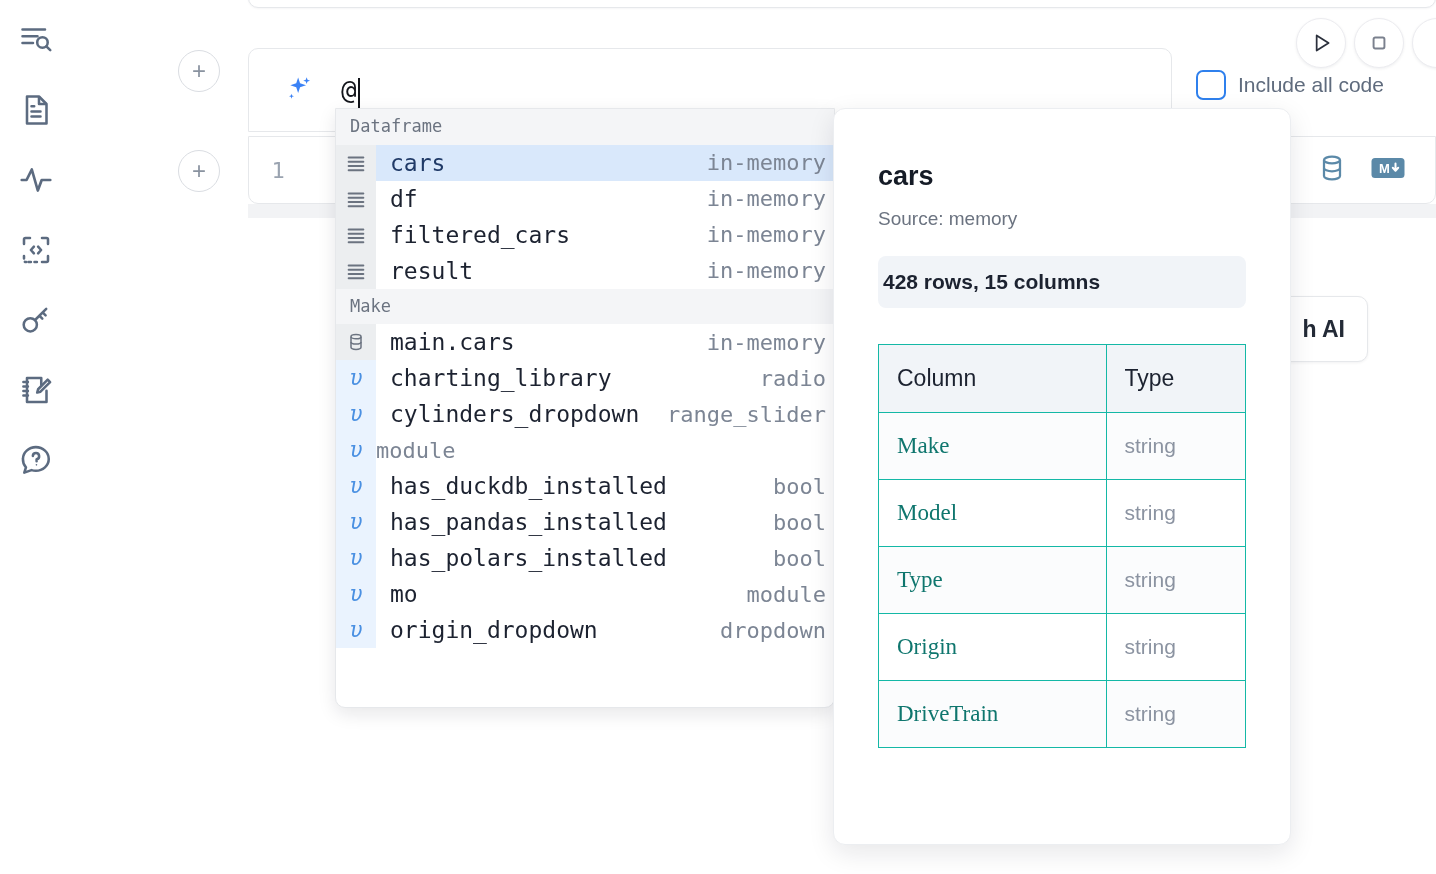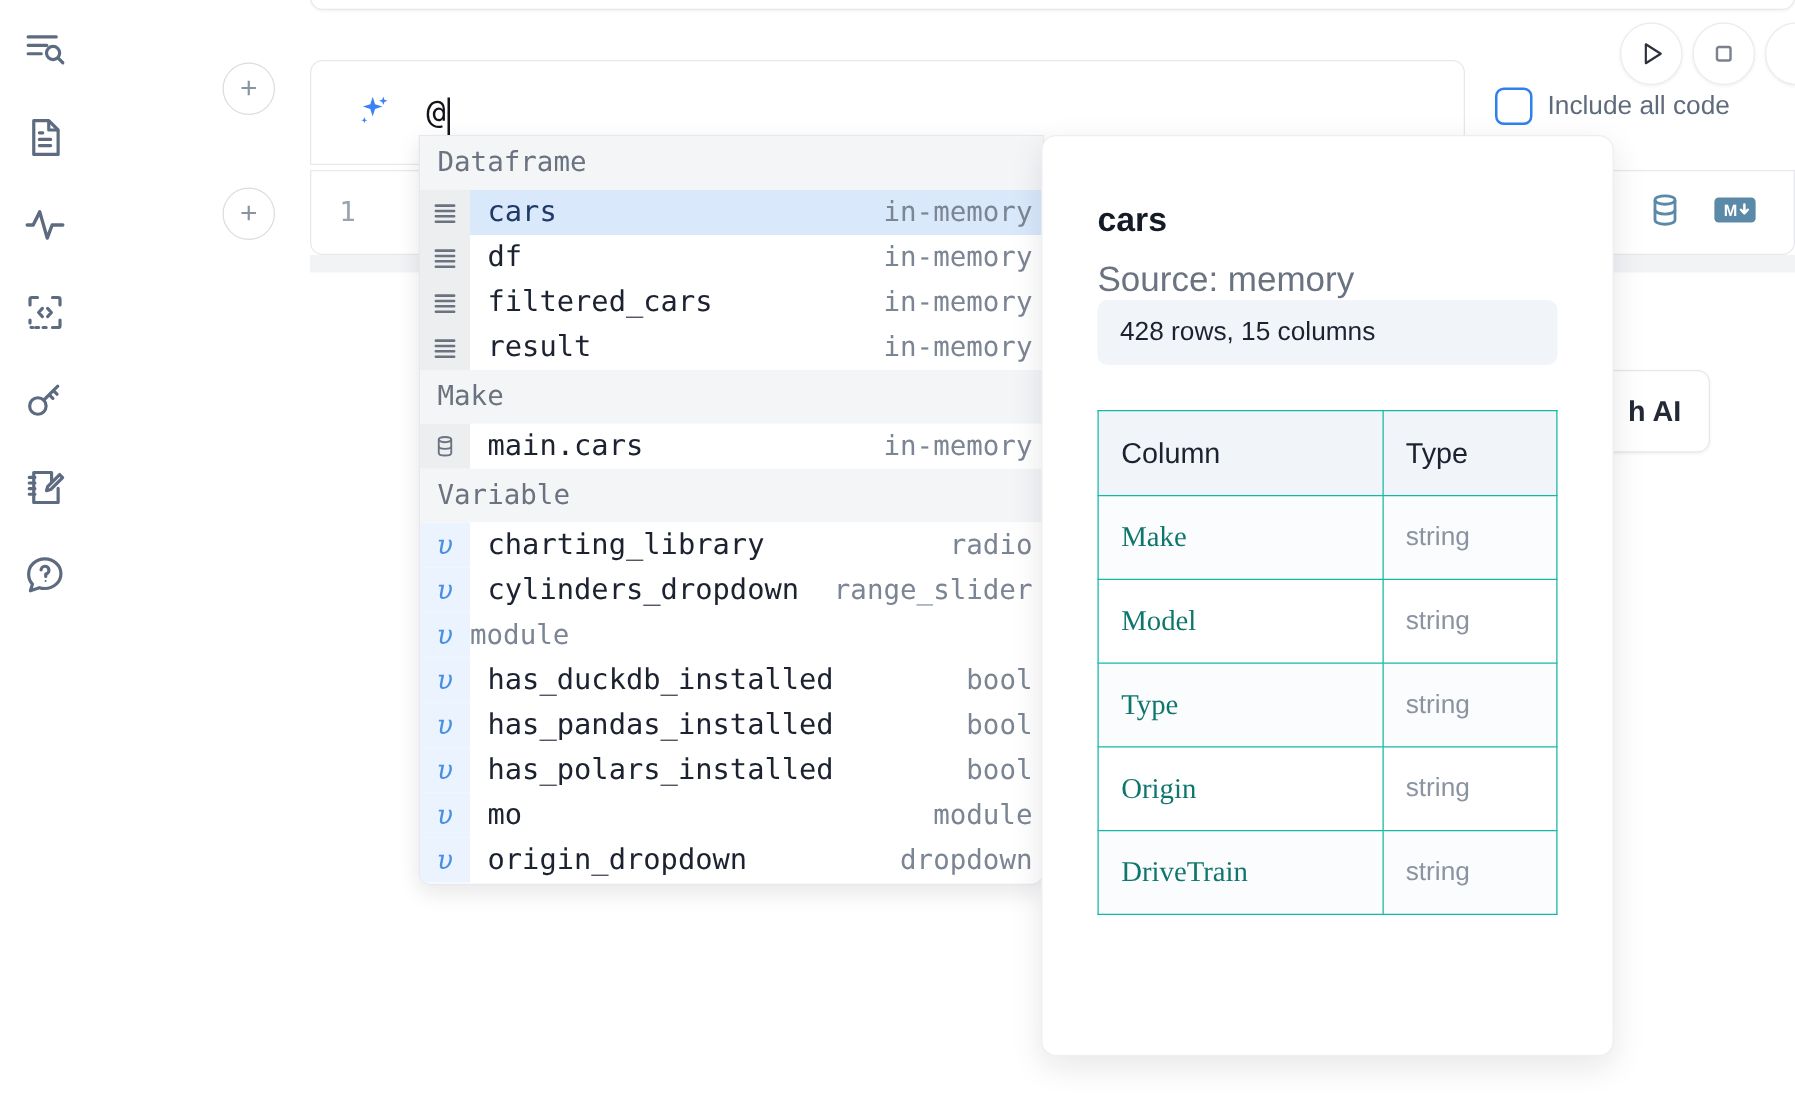--- a/index.html
+++ b/index.html
@@ -113,21 +113,21 @@
   
   .ac {
     position: absolute; left: 335px; top: 108px; width: 500px; height: 600px;
     background: #ffffff; border: 1px solid #e6e8eb;
     border-bottom-left-radius: 10px; border-bottom-right-radius: 10px;
     box-shadow: 0 6px 18px rgba(16,24,40,0.10);
     overflow: hidden; z-index: 30;
     font-family: "DejaVu Sans Mono", monospace;
   }
   .ac-group {
-    background: #f4f5f7; color: #6b7380; font-size: 22px;
+    background: #f4f5f7; color: #6b7380; font-size: 17px;
     padding: 5px 0 5px 14px; line-height: 1.5;
   }
   .ac-row {
     display: flex; align-items: center; height: 36px; background: #ffffff; cursor: pointer;
   }
   .ac-row.sel { background: #d9e8fb; }
   .ac-ico {
     width: 40px; height: 36px; flex: 0 0 40px; background: #eceef0;
     display: flex; align-items: center; justify-content: center; color: #6b7380;
   }
@@ -138,24 +138,24 @@
   .ac-meta { font-size: 22px; color: #7c8594; padding-right: 8px; white-space: nowrap; }
 
   
   .preview {
     position: absolute; left: 833px; top: 108px; width: 458px; height: 737px;
     background: #ffffff; border: 1px solid #eceef1; border-radius: 12px;
     box-shadow: 0 8px 26px rgba(16,24,40,0.10);
     z-index: 40; overflow: hidden; padding: 52px 44px 0 44px;
   }
   .pv-title { font-size: 27px; font-weight: 700; color: #151b26; margin: 0 0 16px 0; }
-  .pv-source { font-size: 28px; color: #6b7380; }
+  .pv-source { font-size: 19px; color: #6b7380; margin-bottom: 26px; }
   .pv-stats {
-    background: #f1f4f8; border-radius: 8px; padding: 14px 18px;
-    font-size: 21px; color: #1c2230; margin-bottom: 36px;
+    background: #f1f4f8; border-radius: 8px; padding: 14px 5px;
+    font-size: 21px; color: #1c2230; margin-bottom: 36px; font-weight: bold;
   }
   .pv-table { width: 100%; border-collapse: collapse; }
   .pv-table th, .pv-table td {
     border: 1px solid #14b8a6; padding: 20px 18px; text-align: left;
   }
   .pv-table th { background: #f1f4f8; font-size: 23px; font-weight: 400; color: #1c2230; }
   .pv-table td.colname { font-family: Liberation Serif, serif; font-size: 23px; color: #0f766e; }
   .pv-table td.coltype { font-size: 21px; color: #8b93a1; }
   .pv-table tr:nth-child(odd) td { background: #fbfcfd; }
   .pv-table tr:nth-child(even) td { background: #ffffff; }
@@ -342,21 +342,20 @@
         <span class="ac-ico">
           <svg width="20" height="20" viewBox="0 0 24 24" fill="none" stroke="currentColor" stroke-width="1.8">
             <ellipse cx="12" cy="5.6" rx="6" ry="2.5"></ellipse>
             <path d="M6 5.6v12.8c0 1.4 2.7 2.5 6 2.5s6-1.1 6-2.5V5.6"></path>
             <path d="M6 12c0 1.4 2.7 2.5 6 2.5s6-1.1 6-2.5"></path>
           </svg>
         </span>
         <span class="ac-name">main.cars</span>
         <span class="ac-meta">in-memory</span>
       </div>
-      <div class="ac-group">Variable</div>
       <div class="ac-row var">
         <span class="ac-ico">υ</span>
         <span class="ac-name">charting_library</span>
         <span class="ac-meta">radio</span>
       </div>
       <div class="ac-row var">
         <span class="ac-ico">υ</span>
         <span class="ac-name">cylinders_dropdown</span>
         <span class="ac-meta">range_slider</span>
       </div>

